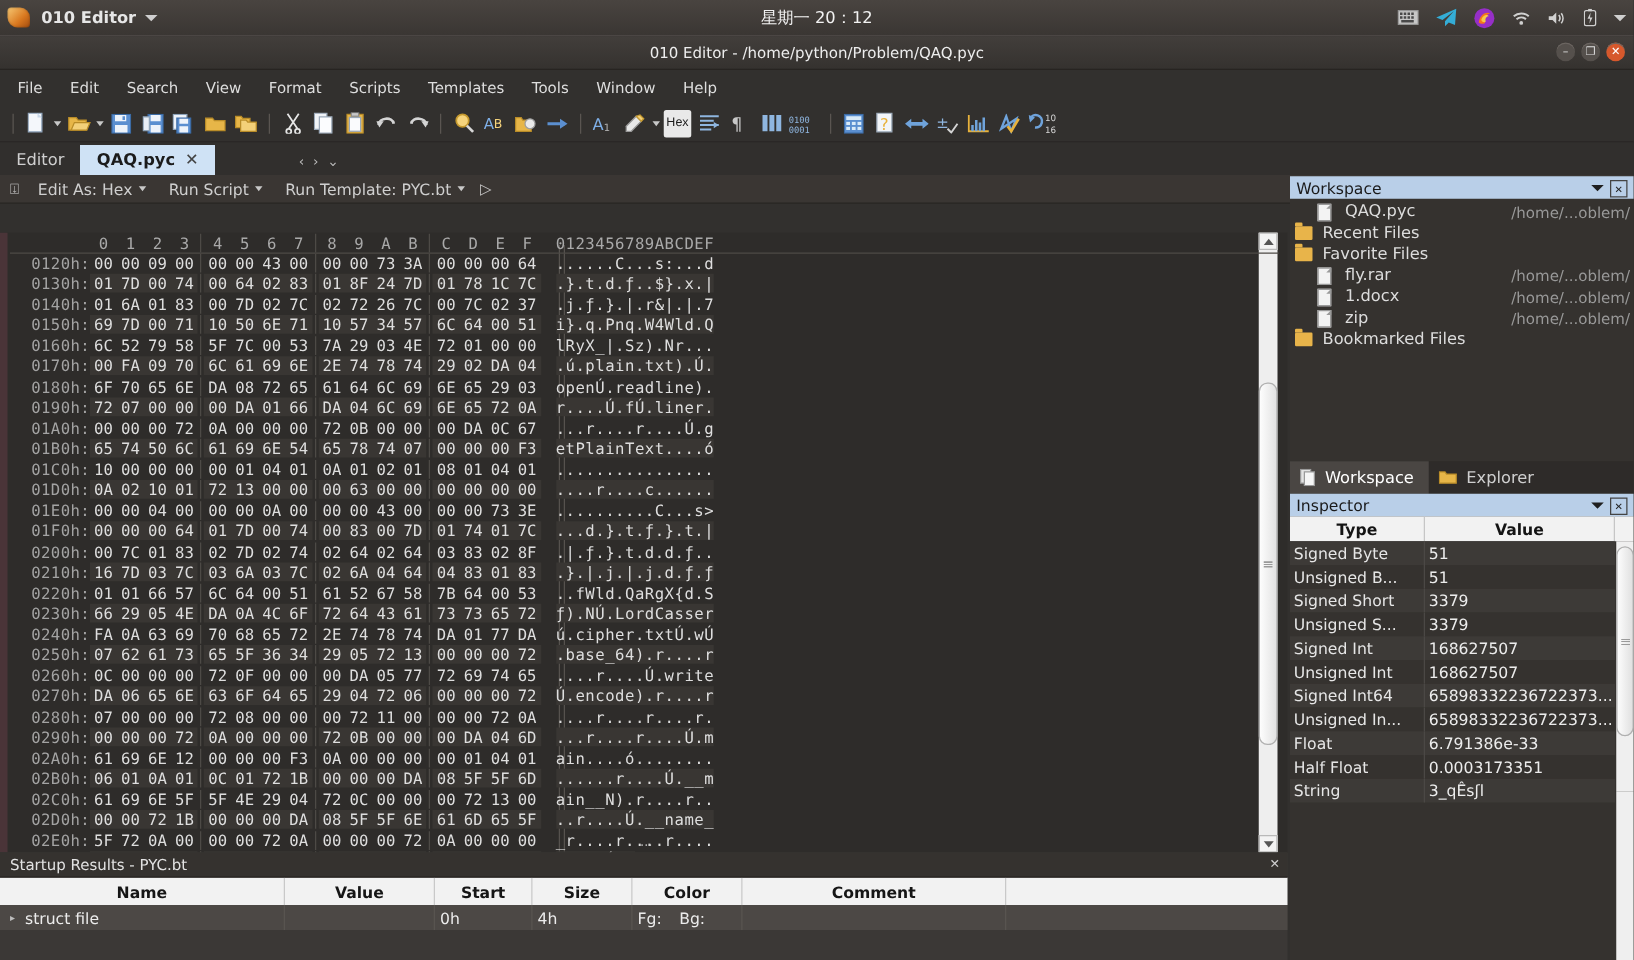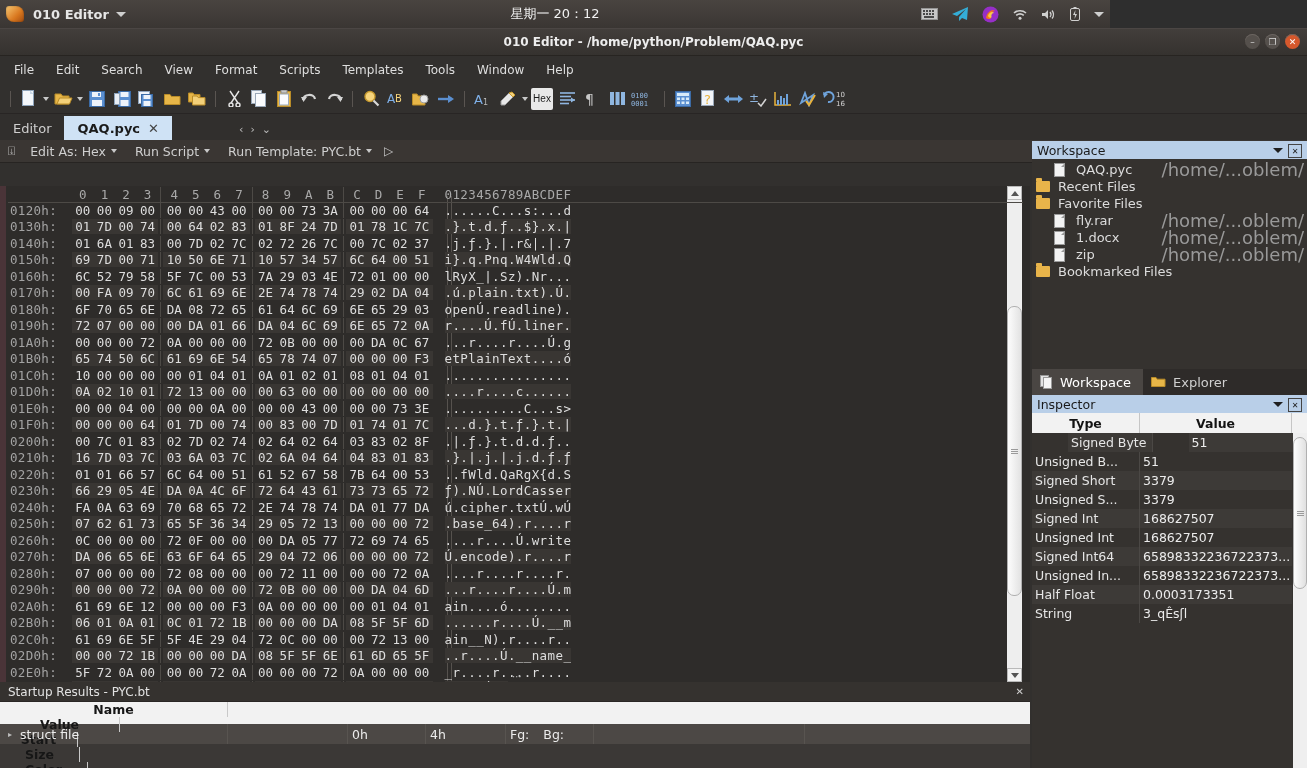--- a/index.html
+++ b/index.html
@@ -1,36 +1,36 @@
 <!DOCTYPE html>
 <html><head>
 <meta charset="utf-8">
 <style>
   html,body{margin:0;padding:0;background:#2e2e2e;}
   body{width:1307px;height:768px;overflow:hidden;font-family:"DejaVu Sans","Liberation Sans",sans-serif;font-size:12px;color:#d6d6d6;}
   .app{position:relative;width:1307px;height:768px;}
 
   
-  .unity-panel{position:absolute;left:0;top:0;width:1110px;height:28px;
+  .unity-panel{position:absolute;left:0;top:0;width:1307px;height:28px;
     background:linear-gradient(#494440,#3a3633);border-bottom:1px solid #262320;
     display:flex;align-items:center;}
   .u-logo{width:18px;height:16px;margin-left:6px;border-radius:3px 8px 3px 8px;
     background:linear-gradient(135deg,#f7c873,#d9781f 60%,#a24c10);box-shadow:inset 0 0 2px #00000055;}
   .u-appname{margin-left:9px;color:#e6e6e6;font-weight:bold;font-size:13px;}
   .u-caret{margin-left:7px;border-left:5px solid transparent;border-right:5px solid transparent;border-top:5px solid #cfcfcf;}
   .u-clock{position:absolute;left:50%;transform:translateX(-50%);color:#f2f2f2;font-size:13px;white-space:nowrap;}
   .u-tray{position:absolute;right:6px;display:flex;align-items:center;gap:13px;}
   .tray-ico{opacity:.95;display:block;}
 
   
   .win{position:absolute;left:0;top:28px;width:1307px;height:740px;background:#32302e;
     border-top:1px solid #4b4644;}
   .titlebar{height:26px;background:linear-gradient(#423e3b,#35322f);display:flex;align-items:center;
     justify-content:center;position:relative;border-bottom:1px solid #272421;}
-  .titlebar .t-text{color:#ededed;font-size:12px;font-weight:bold;}
+  .titlebar .t-text{color:#ededed;font-size:12px;font-weight:normal;}
   .wbtns{position:absolute;right:7px;top:5px;display:flex;gap:5px;}
   .wb{width:15px;height:15px;border-radius:50%;background:#55504c;color:#ddd;font-size:9px;
     display:flex;align-items:center;justify-content:center;box-shadow:inset 0 1px 0 #6b6561;}
   .wb.close{background:#d6582c;color:#fff;}
 
   
   .menubar{height:28px;background:#32302e;display:flex;align-items:center;padding-left:14px;gap:22px;}
   .menubar .mi{color:#dedede;font-size:12px;cursor:default;}
 
   
@@ -52,21 +52,21 @@
   .editbar{height:22px;background:#3a3633;display:flex;align-items:center;gap:0;
     border-bottom:1px solid #272422;padding-left:8px;font-size:12.5px;color:#cfcfcf;}
   .editbar .eb{padding:0 9px;display:flex;align-items:center;gap:5px;white-space:nowrap;}
 
   
   .hexwrap{position:absolute;left:0;top:157px;width:1030px;height:496px;background:#2e2c2a;overflow:hidden;}
   .hexleftstrip{position:absolute;left:0;top:0;width:6px;height:100%;background:#4a3438;}
   .hextable{position:absolute;left:8px;top:0;font-family:"DejaVu Sans Mono","Liberation Mono",monospace;font-size:12.5px;}
   .hdrrow{height:16px;color:#a9a9a9;display:flex;align-items:center;}
   .hexrow{height:16.5px;display:flex;align-items:center;}
-  .addr{width:62px;color:#a3a3a3;text-align:left;padding-left:2px;letter-spacing:.3px;}
+  .addr{width:62px;color:#a3a3a3;text-align:right;padding-left:2px;letter-spacing:.3px;}
   .hgroup{display:flex;}
   .hb{width:21.6px;text-align:center;color:#dedede;}
   .hdrb{width:21.6px;text-align:center;color:#a9a9a9;}
   .gsep{width:1px;background:#4d4a46;margin:0 2px;height:15px;align-self:center;}
   .asciicell{margin-left:12px;color:#dedede;white-space:pre;letter-spacing:.4px;}
   .hdrascii{margin-left:12px;color:#a9a9a9;white-space:pre;letter-spacing:.4px;}
   .zebra{background:#393633;}
   .hexvdiv{position:absolute;left:447px;top:10px;width:1px;height:486px;background:#56524e;}
   .hexvdiv2{position:absolute;left:451px;top:10px;width:1px;height:486px;background:#56524e;}
   .hexhdiv{position:absolute;left:8px;top:16px;width:1015px;height:1px;background:#4d4a46;}
@@ -80,58 +80,58 @@
     display:flex;align-items:center;justify-content:center;}
   .grip{width:7px;height:5px;background:repeating-linear-gradient(#9a9a9a 0 1px,transparent 1px 2px);}
   .tri-u{border-left:4px solid transparent;border-right:4px solid transparent;border-bottom:5px solid #555;}
   .tri-d{border-left:4px solid transparent;border-right:4px solid transparent;border-top:5px solid #555;}
 
   
   .tmpl{position:absolute;left:0;top:653px;width:1030px;height:92px;background:#3b3836;}
   .tmpl-title{height:19px;background:#35322f;color:#e2e2e2;font-size:12px;display:flex;
     align-items:center;padding-left:8px;border-bottom:1px solid #2a2725;position:relative;}
   .tmpl-close{position:absolute;right:6px;color:#cfcfcf;font-size:10px;}
-  .tr-head{display:flex;height:22px;background:#f2f2f2;color:#161616;font-size:12.5px;font-weight:bold;flex-direction:column;}
+  .tr-head{display:flex;height:22px;background:#f2f2f2;color:#161616;font-size:12.5px;font-weight:bold;}
   .tr-head div{display:flex;align-items:center;justify-content:center;border-right:1px solid #c9c9c9;box-sizing:border-box;}
   .tr-row{display:flex;height:20px;background:#4c4845;color:#ececec;font-size:12.5px;}
   .tr-row div{display:flex;align-items:center;box-sizing:border-box;border-right:1px solid #585450;padding-left:4px;}
   .c-name{width:228px;}.c-val{width:120px;}.c-start{width:78px;}.c-size{width:80px;}
   .c-color{width:88px;}.c-comment{width:211px;}
   .expander{width:12px;display:inline-block;color:#bdbdbd;font-size:8px;padding-left:4px;}
 
   
   .dock{position:absolute;left:1032px;top:112px;width:275px;height:656px;background:#35322f;}
   .panel-title{height:18px;background:#b9cfe8;color:#1a1a1a;font-size:12.5px;display:flex;
     align-items:center;padding-left:5px;position:relative;font-weight:normal;}
   .pt-caret{position:absolute;right:24px;top:7px;border-left:5px solid transparent;border-right:5px solid transparent;border-top:5px solid #1f1f1f;}
   .pt-x{position:absolute;right:5px;top:3px;width:12px;height:12px;border:1px solid #444;color:#222;
     font-size:8px;display:flex;align-items:center;justify-content:center;}
   .ws-body{background:#35322f;padding-top:2px;}
   .ws-item{height:17px;display:flex;align-items:center;font-size:13px;color:#dcdcdc;padding-left:4px;}
   .ws-item .ic{width:17px;display:flex;align-items:center;}
   .ws-item.child{padding-left:22px;}
-  .ws-path{margin-left:auto;color:#999;font-size:18px;padding-right:3px;}
+  .ws-path{margin-left:auto;color:#999;font-size:12px;padding-right:3px;}
   .folder{width:14px;height:11px;background:#e8b44a;border-radius:1px;position:relative;}
   .folder:before{content:"";position:absolute;left:0;top:-3px;width:6px;height:3px;background:#e8b44a;border-radius:1px 1px 0 0;}
   .filedoc{width:9px;height:12px;background:#f3f3f3;border:1px solid #9a9a9a;position:relative;}
   .filedoc:after{content:"";position:absolute;right:-1px;top:-1px;border-left:4px solid transparent;border-bottom:4px solid #9a9a9a;}
 
   .dock-tabs{position:absolute;left:0;top:228px;width:275px;height:26px;background:#2e2b29;display:flex;align-items:center;}
   .dtab{height:26px;padding:0 12px 0 8px;display:flex;align-items:center;gap:7px;font-size:13px;color:#cfcfcf;}
   .dtab.sel{background:#4a4643;color:#fff;}
 
   .insp{position:absolute;left:0;top:254px;width:275px;height:460px;}
   .insp-head{display:flex;height:20px;background:#f2f2f2;color:#141414;font-size:12.5px;font-weight:bold;}
   .insp-head div{display:flex;align-items:center;justify-content:center;border-right:1px solid #c6c6c6;box-sizing:border-box;}
   .ih-type{width:108px;}.ih-val{width:152px;}
   .insp-row{display:flex;height:19px;font-size:12.5px;}
   .insp-row>div{display:flex;align-items:center;padding-left:3px;box-sizing:border-box;}
   .ir-type{width:108px;color:#e6e6e6;border-right:1px solid #4b4845;}
   .ir-val{width:152px;color:#ececec;}
-  .insp-row.sel .ir-type,.insp-row.sel .ir-val{background:#514d4a;margin-left:36px;}
+  .insp-row.sel .ir-type,.insp-row.sel .ir-val{background:#514d4a;}
   .insp-row:nth-child(odd) .ir-type,.insp-row:nth-child(odd) .ir-val{background:#3d3a37;}
   .insp-row:nth-child(even) .ir-type,.insp-row:nth-child(even) .ir-val{background:#35322f;}
   .insp-scroll{position:absolute;right:0;top:20px;width:14px;height:440px;background:#efefef;}
   .is-thumb{position:absolute;left:0;top:14px;width:14px;height:160px;
     background:linear-gradient(90deg,#fdfdfd,#e0e0e0);border:1px solid #b0b0b0;border-radius:7px;box-sizing:border-box;
     display:flex;align-items:center;justify-content:center;}
 </style>
 </head>
 <body>
 
@@ -1578,20 +1578,24 @@
             </div>
             <div class="insp-row">
               <div class="ir-type">Signed Int64</div>
               <div class="ir-val">65898332236722373...</div>
             </div>
             <div class="insp-row">
               <div class="ir-type">Unsigned In...</div>
               <div class="ir-val">65898332236722373...</div>
             </div>
             <div class="insp-row">
+              <div class="ir-type">Float</div>
+              <div class="ir-val">6.791386e-33</div>
+            </div>
+            <div class="insp-row">
               <div class="ir-type">Half Float</div>
               <div class="ir-val">0.0003173351</div>
             </div>
             <div class="insp-row">
               <div class="ir-type">String</div>
               <div class="ir-val">3_qÊsʃl</div>
             </div>
           </div>
         <div class="insp-scroll" style="top:38px;height:200px;">
           <div class="is-thumb" style="top:4px;height:152px;">

